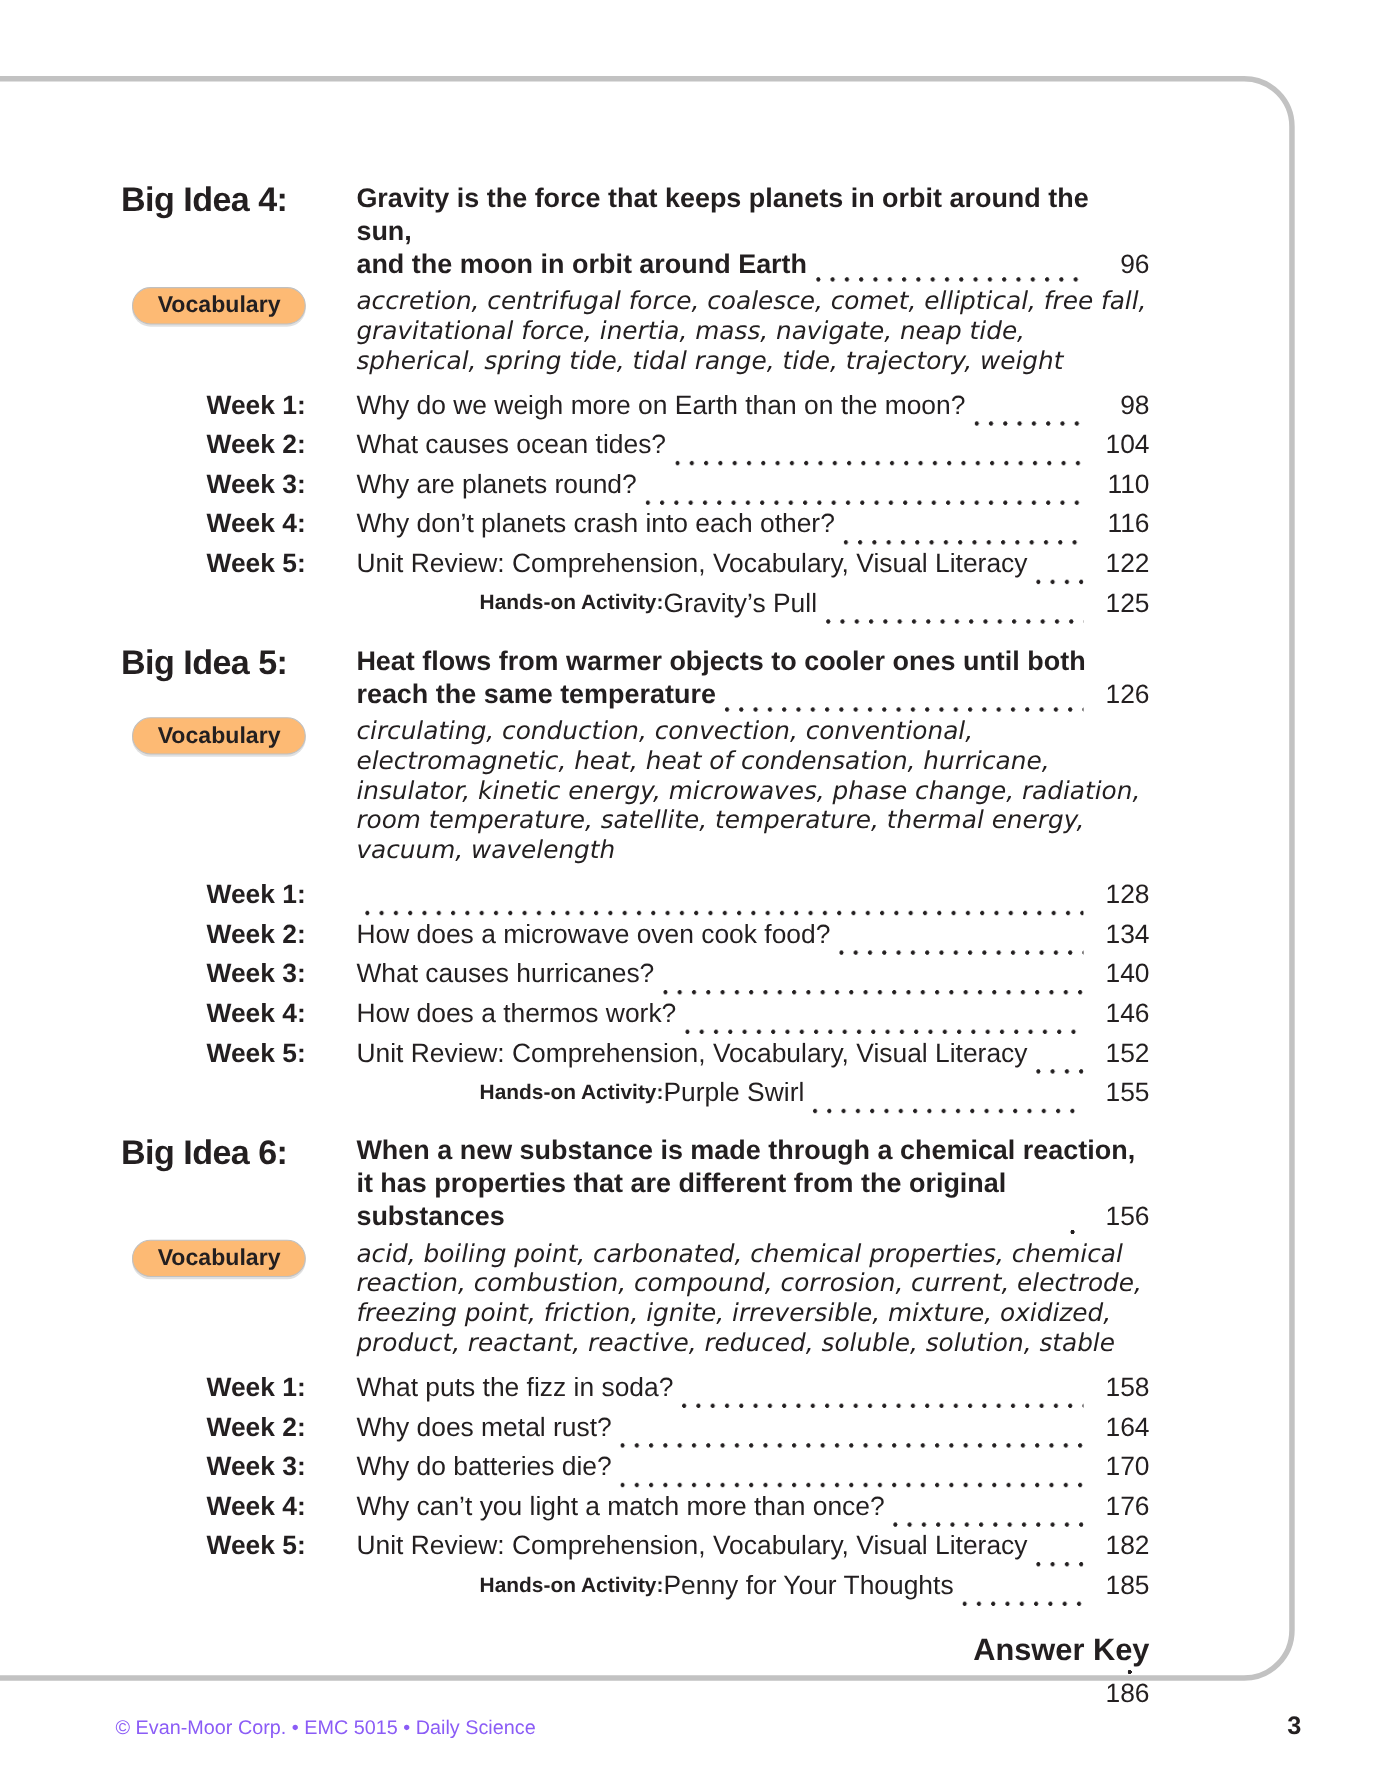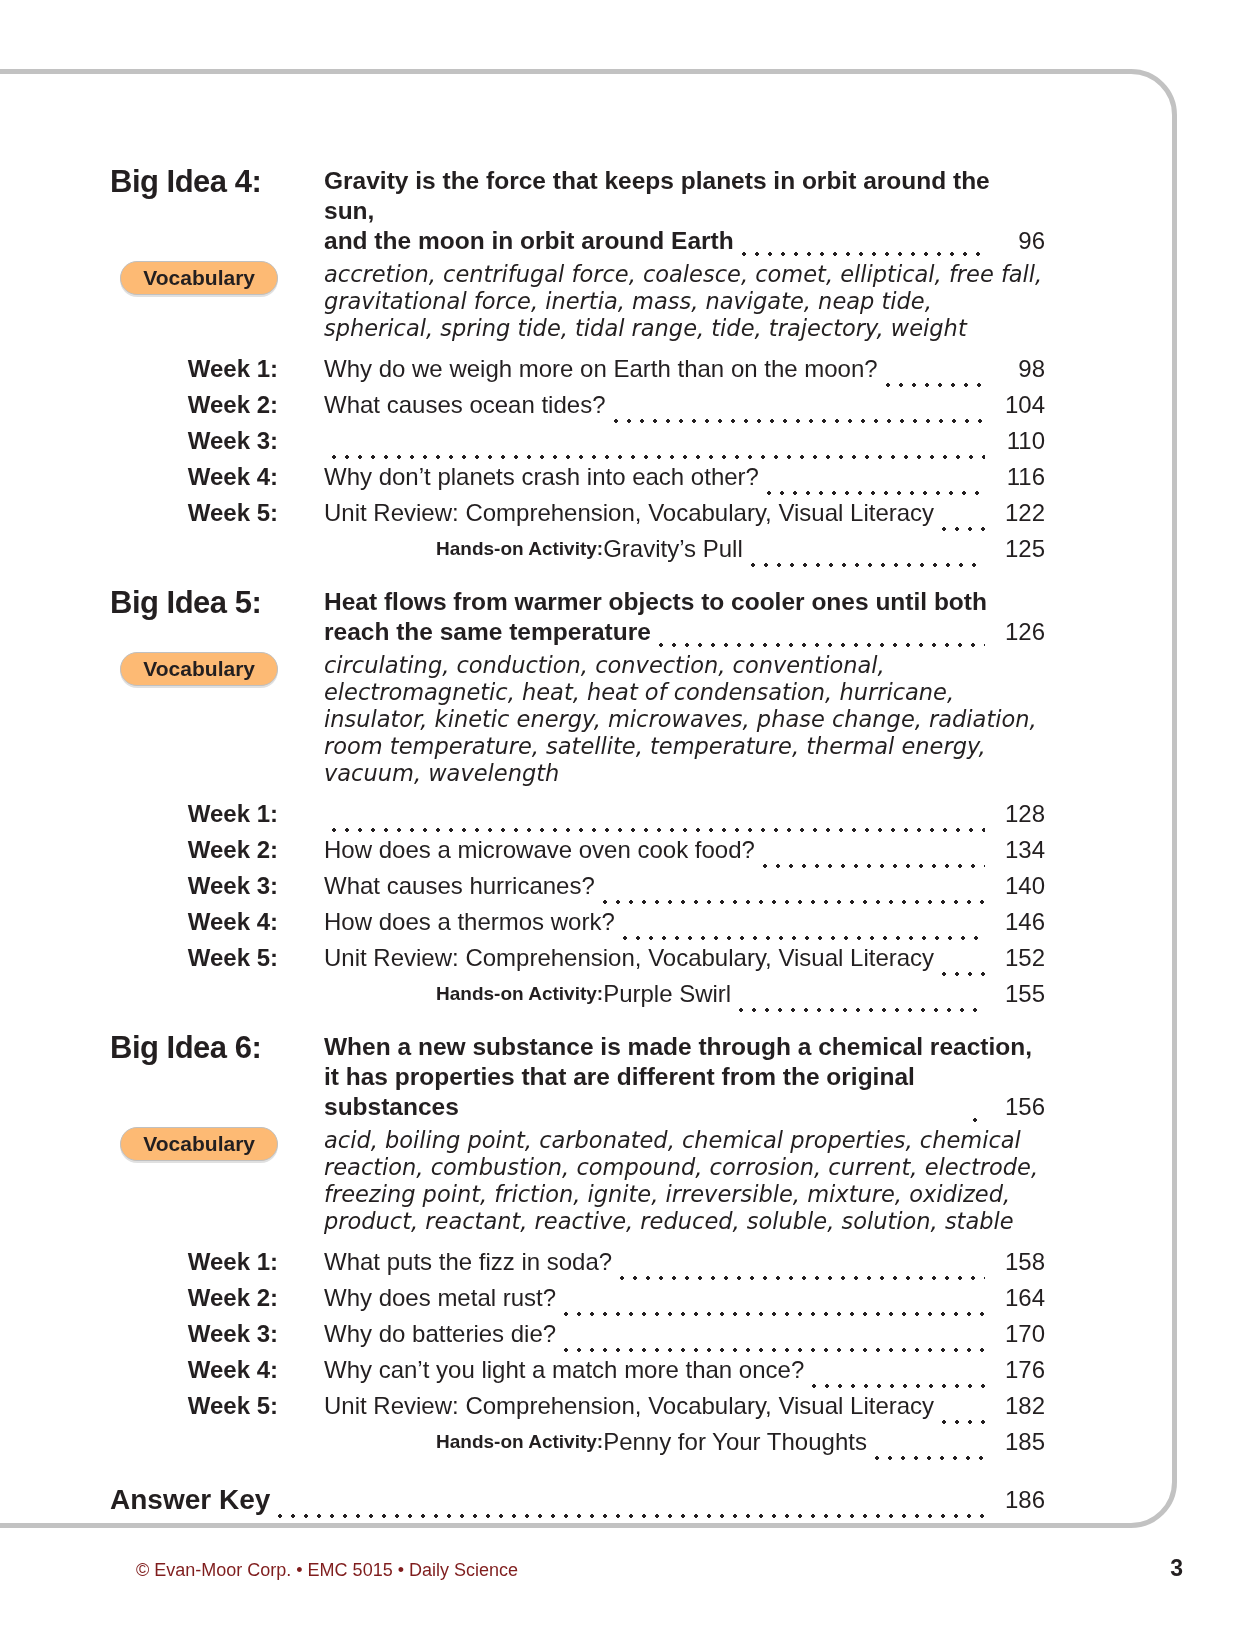--- a/index.html
+++ b/index.html
@@ -120,42 +120,41 @@
   .hands-on-content { padding-left: 112px; }
   .hands-on-label {
     font-weight: bold;
     font-size: 19px;
     line-height: 36px;
     white-space: nowrap;
     margin-right: 0;
   }
   .big-idea { margin-bottom: 20px; }
   
-  .answer-key-row { margin-top: 22px; }
+  .answer-key-row { margin-top: 22px; flex-direction: column; }
   .answer-key-label {
     font-weight: bold;
     font-size: 28px;
     line-height: 36px;
     white-space: nowrap;
   }
   .answer-key-row .page-num { line-height: 36px; }
   
   .footer {
     position: absolute;
     left: 105px;
     right: 70px;
     bottom: 46px;
     display: flex;
     justify-content: space-between;
     align-items: baseline;
   }
   .footer-left {
     font-size: 18px;
-    color: #7f1d1d;
-    margin-left: 31px;
+    color: #8b5cf6;
   }
   .footer-page {
     font-weight: bold;
     font-size: 23px;
     color: #231f20;
   }
 </style>
 </head>
 <body>
 
@@ -194,20 +193,21 @@
         <div class="gutter week-label">Week 2:</div>
         <div class="content line">
           <span class="week-text">What causes ocean tides?</span>
           <span class="leader"></span>
           <span class="page-num">104</span>
         </div>
       </div>
       <div class="row week-row">
         <div class="gutter week-label">Week 3:</div>
         <div class="content line">
+          <span class="week-text">Why are planets round?</span>
           <span class="leader"></span>
           <span class="page-num">110</span>
         </div>
       </div>
       <div class="row week-row">
         <div class="gutter week-label">Week 4:</div>
         <div class="content line">
           <span class="week-text">Why don’t planets crash into each other?</span>
           <span class="leader"></span>
           <span class="page-num">116</span>

